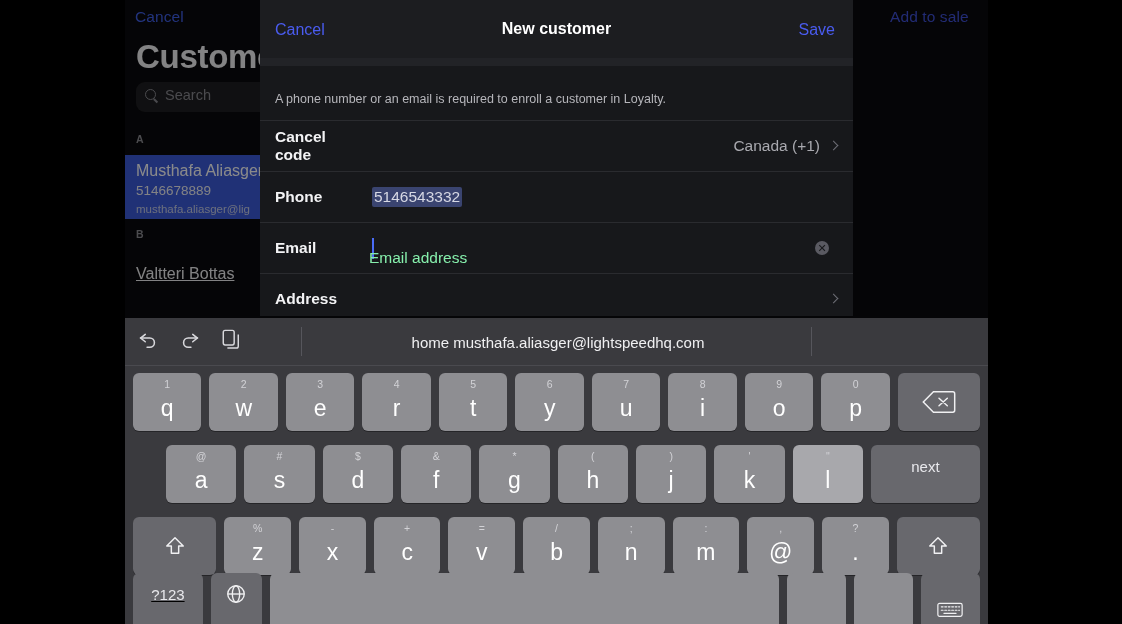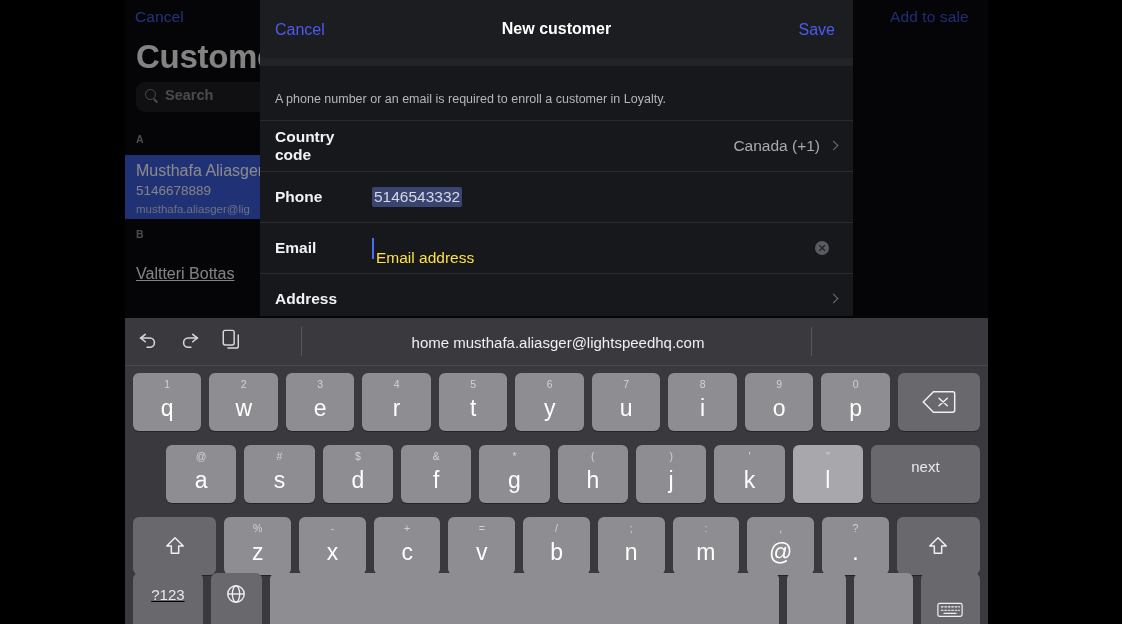--- a/index.html
+++ b/index.html
@@ -33,21 +33,20 @@
     color: #3f51d8; font-size: 15.5px; letter-spacing: .1px;
   }
   .bg-title {
     position: absolute; left: 11px; top: 38px;
     font-size: 33px; font-weight: bold; color: #f2f2f4; letter-spacing: -.3px;
   }
   .bg-search {
     position: absolute; left: 11px; top: 82px;
     width: 246px; height: 30px; border-radius: 9px;
     background: #1f1f22;
-    font-weight: bold;
   }
   .bg-search .mag {
     position: absolute; left: 9px; top: 7px; width: 11px; height: 11px;
     border: 1.6px solid #8a8a90; border-radius: 50%;
   }
   .bg-search .mag::after {
     content: ""; position: absolute; left: 8px; top: 8px;
     width: 5px; height: 1.6px; background: #8a8a90;
     transform: rotate(45deg); transform-origin: left center;
   }
@@ -146,22 +145,22 @@
   .phone-val {
     position: absolute; left: 112px;
     font-size: 15.5px; color: #d6d8e4;
     background: #3a4470; padding: 1px 2px; border-radius: 2px;
   }
   .caret {
     position: absolute; left: 112px; top: 15px;
     width: 2px; height: 21px; background: #4a6cf7;
   }
   .email-ph {
-    position: absolute; left: 116px;
-    color: #fde047; font-size: 15.5px; margin-top: 20px;
+    position: absolute; left: 109px;
+    color: #86efac; font-size: 15.5px; margin-top: 20px;
   }
   .clear-btn {
     position: absolute; right: 24px; top: 50%; margin-top: -7px;
     width: 14px; height: 14px; border-radius: 50%;
     background: #5a5a62; color: #17181b;
     font-size: 11px; line-height: 14px; text-align: center;
   }
 
   
   #keyboard {
@@ -263,21 +262,21 @@
         <span class="m-title">New customer</span>
         <span class="m-save">Save</span>
       </div>
       <div class="head-sep"></div>
 
       <div class="note">A phone number or an email is required to enroll a customer in Loyalty.</div>
 
       <div class="rows">
 
         <div class="row">
-          <div class="label">Country code</div>
+          <div class="label">Cancel code</div>
           <div class="value-right">Canada (+1)</div>
           <span class="chev"></span>
         </div>
 
         <div class="row">
           <div class="label">Phone</div>
           <div class="phone-val">5146543332</div>
         </div>
 
         <div class="row">

